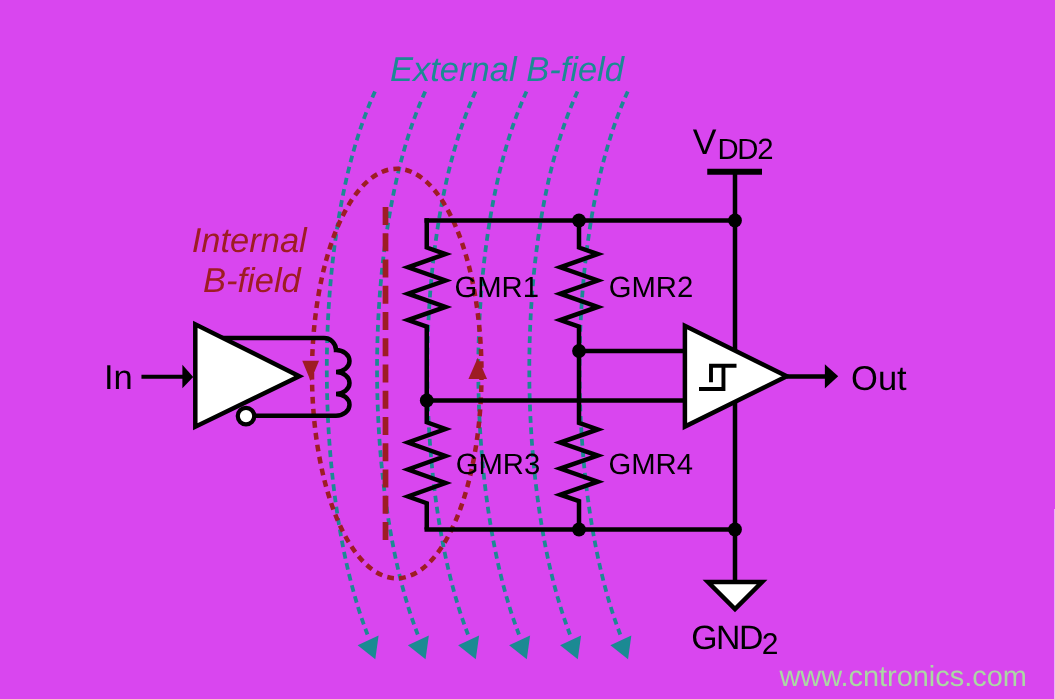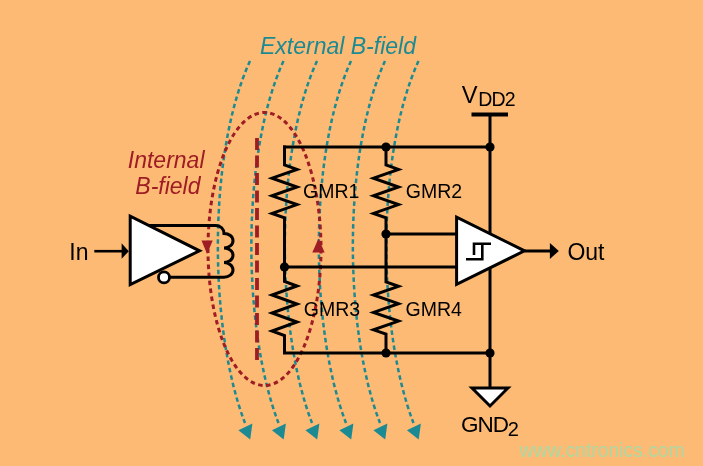--- a/index.html
+++ b/index.html
@@ -1,16 +1,16 @@
 <!DOCTYPE html>
 <html><head>
 <meta charset="utf-8">
 <style>
   html,body{margin:0;padding:0;background:#fff;}
-  .wrap{width:703px;height:466px;position:relative;overflow:hidden;background:#fdba74;}
+  .wrap{width:703px;height:466px;position:relative;overflow:hidden;background:#d946ef;}
   text{font-family:"Liberation Sans",sans-serif;}
 </style>
 </head>
 <body>
 <div class="wrap">
 <svg width="703" height="466" viewBox="0 0 703 466" xmlns="http://www.w3.org/2000/svg">
 
   <g stroke="#1b8a93" stroke-width="2.5" fill="none" stroke-dasharray="4.5 3.1">
     <path d="M 250,61 C 207,155 209,330 245,423"></path>
     <path d="M 283.5,61 C 240.5,155 242.5,330 278.5,423"></path>

